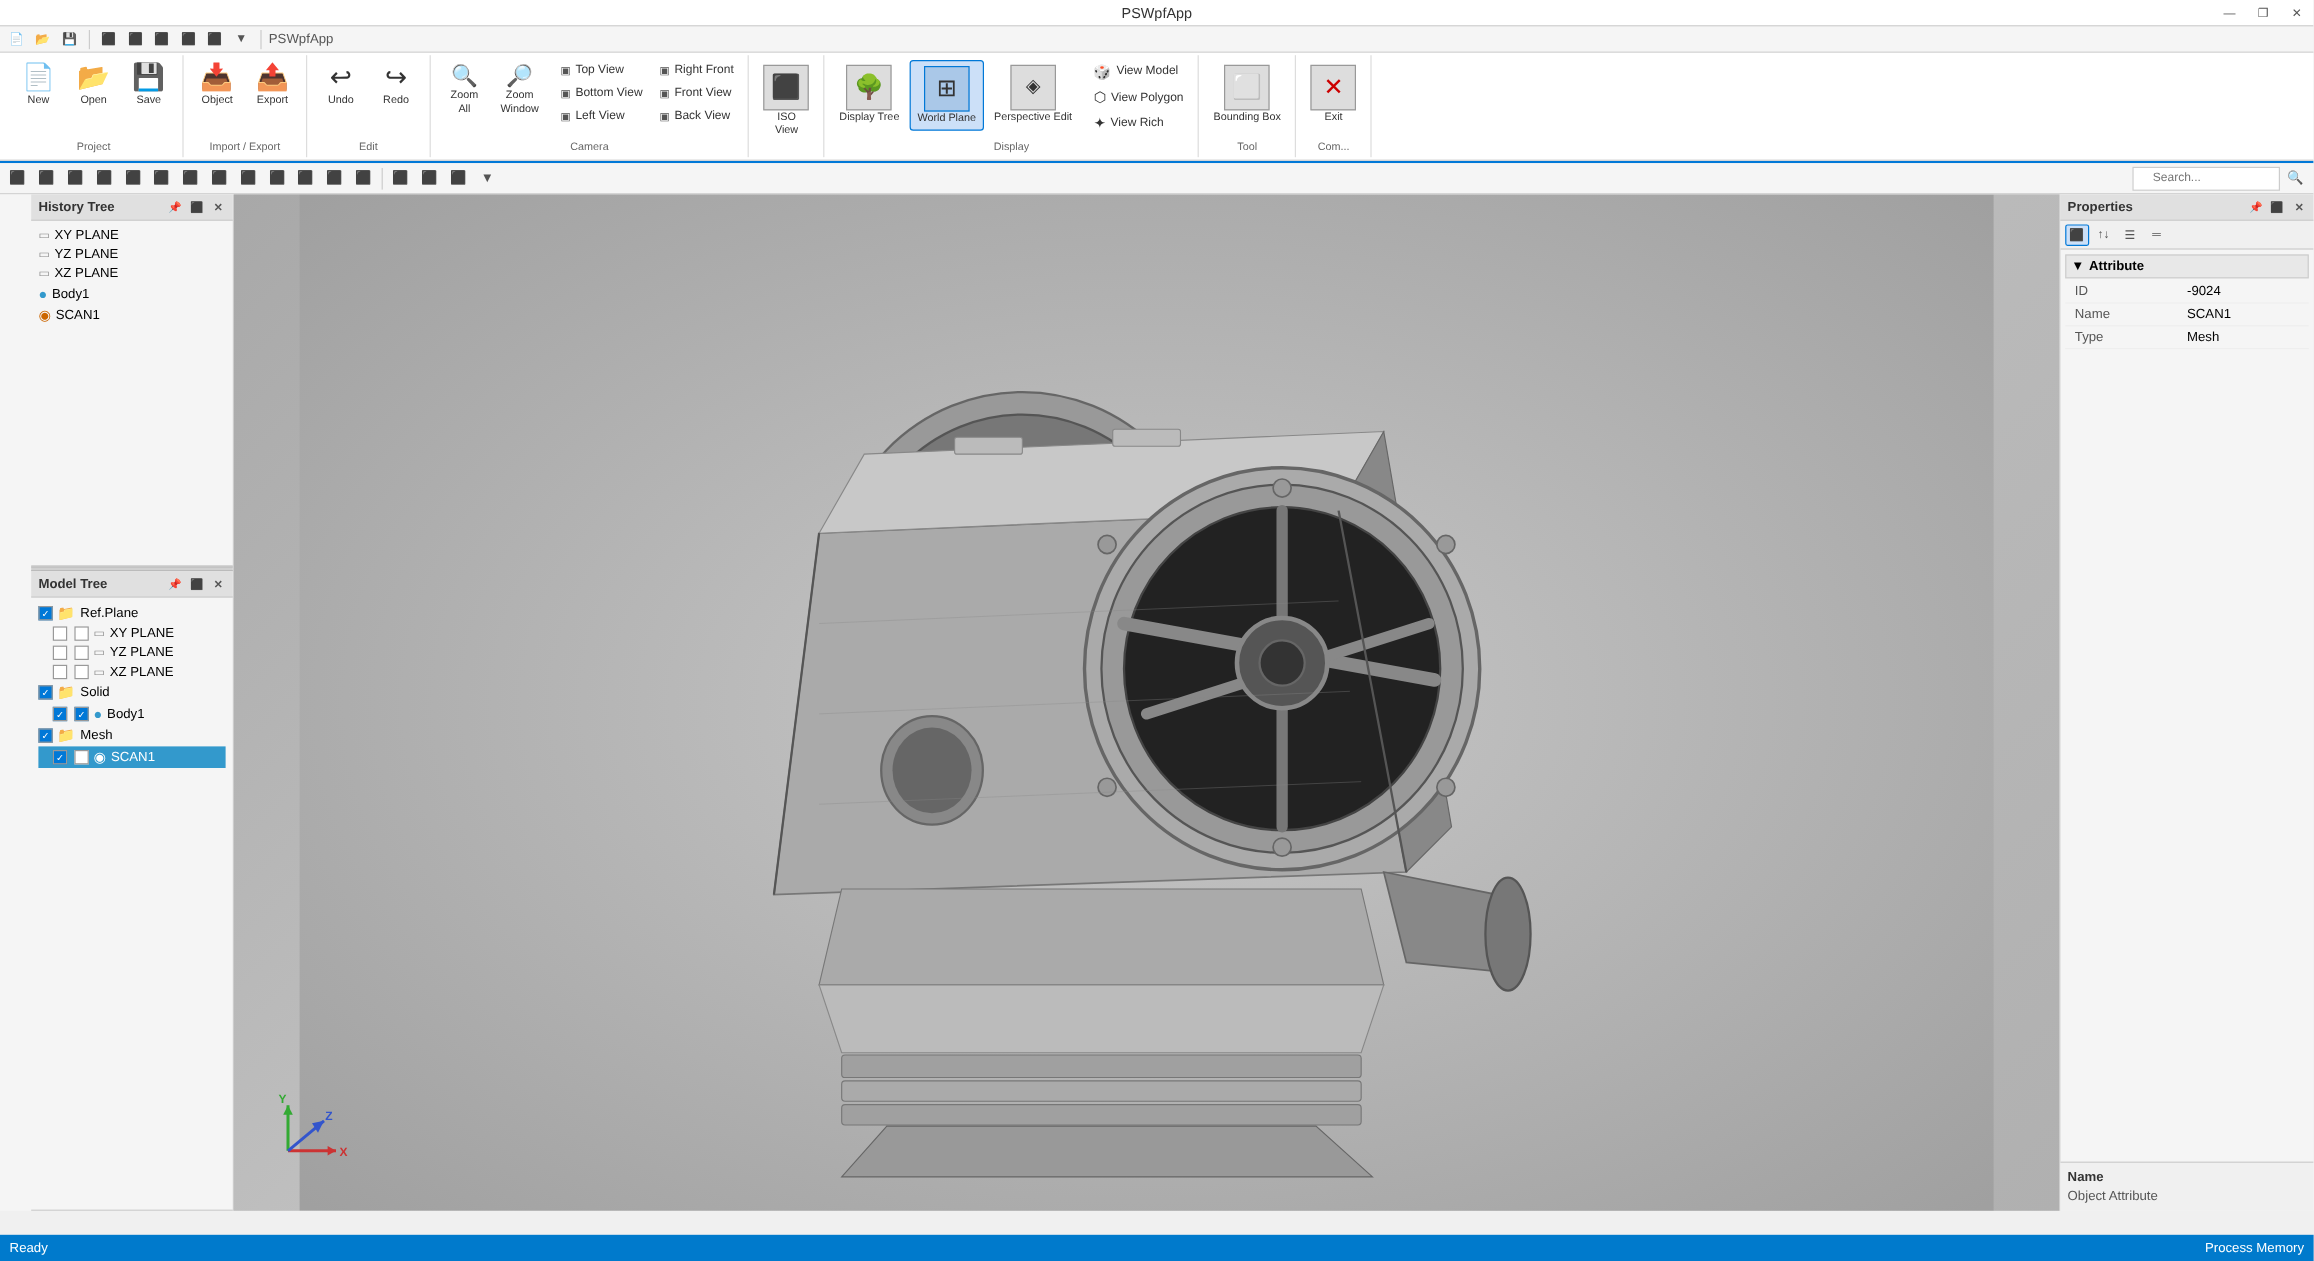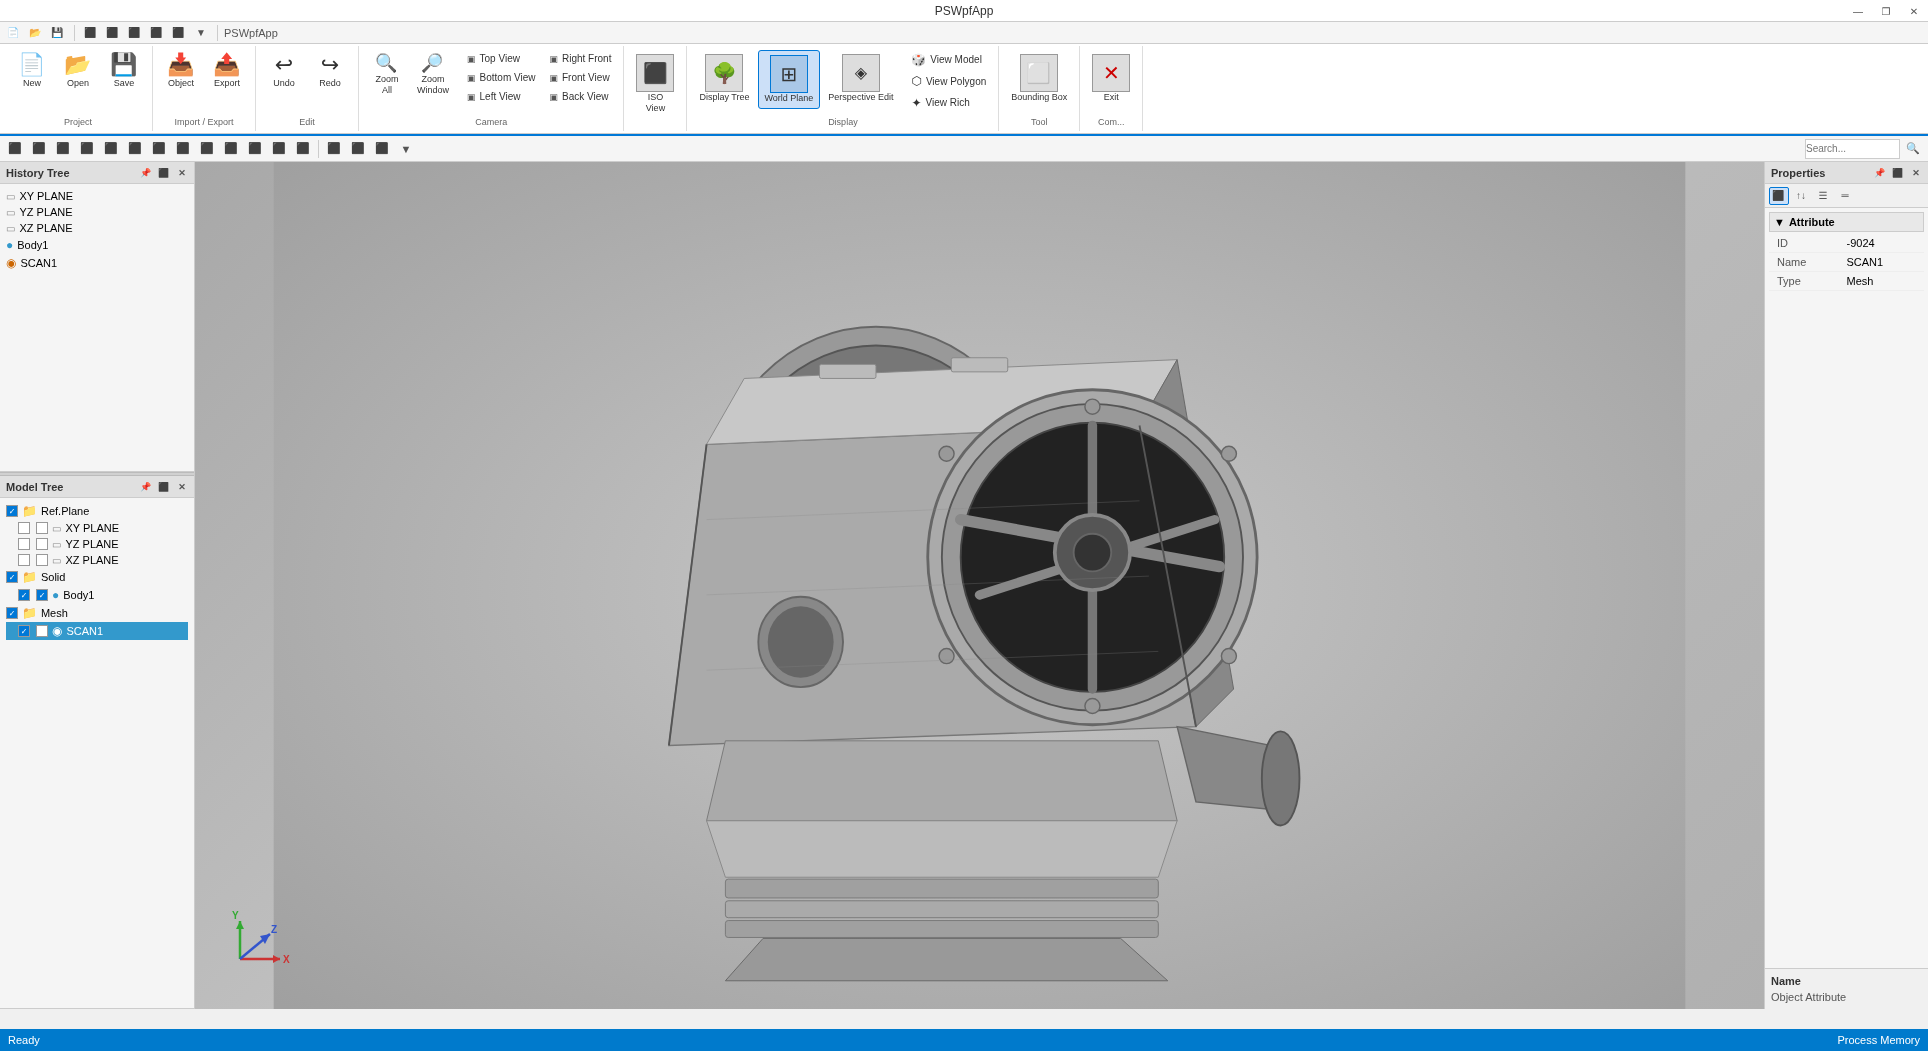--- a/index.html
+++ b/index.html
@@ -156,20 +156,21 @@
       height: calc(1051px - 22px - 22px - 90px - 22px - 26px - 22px);
     }
 
     
     .left-panels {
       width: 195px;
       display: flex;
       flex-direction: column;
       border-right: 1px solid #ccc;
       background: #f5f5f5;
+      padding-left: 26px;
     }
     .panel {
       border-bottom: 1px solid #ccc;
     }
     .panel-header {
       background: #e0e0e0;
       height: 22px;
       display: flex;
       align-items: center;
       padding: 0 6px;
@@ -228,21 +229,21 @@
     .axes-widget {
       position: absolute;
       bottom: 40px;
       left: 30px;
       width: 60px;
       height: 60px;
     }
 
     
     .right-panel {
-      width: 164px;
+      width: 212px;
       border-left: 1px solid #ccc;
       background: #f5f5f5;
       display: flex;
       flex-direction: column;
     }
     .right-panel-header {
       background: #e0e0e0;
       height: 22px;
       display: flex;
       align-items: center;
@@ -550,21 +551,21 @@
   <div class="tb2-btn">⬛</div>
   <div class="tb2-btn">⬛</div>
   <div class="tb2-btn">⬛</div>
   <div class="tb2-btn">⬛</div>
   <div class="tb2-separator"></div>
   <div class="tb2-btn">⬛</div>
   <div class="tb2-btn">⬛</div>
   <div class="tb2-btn">⬛</div>
   <div class="tb2-btn">▼</div>
   <div style="flex:1"></div>
-  <input type="text" style="width: 95px; height: 20px; font-size: 10px; border: 1px solid rgb(204, 204, 204); padding: 0px 0;" placeholder="Search...">
+  <input type="text" style="width: 123px; height: 20px; font-size: 10px; border: 1px solid rgb(204, 204, 204); padding: 0px 16px;" placeholder="Search...">
   <div class="tb2-btn">🔍</div>
 </div>
 
 <div class="main-area">
 
   <div class="left-panels">
 
     <div class="panel history-panel">
       <div class="panel-header">
         <span>History Tree</span>

